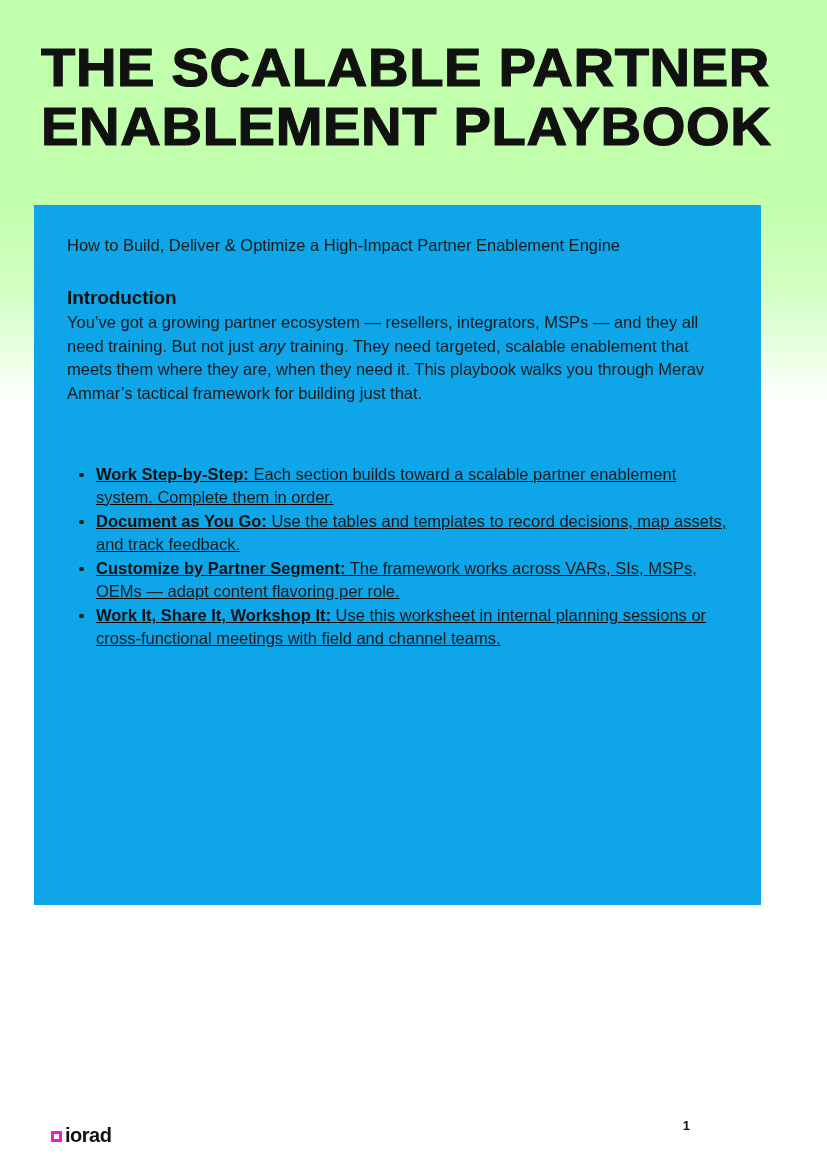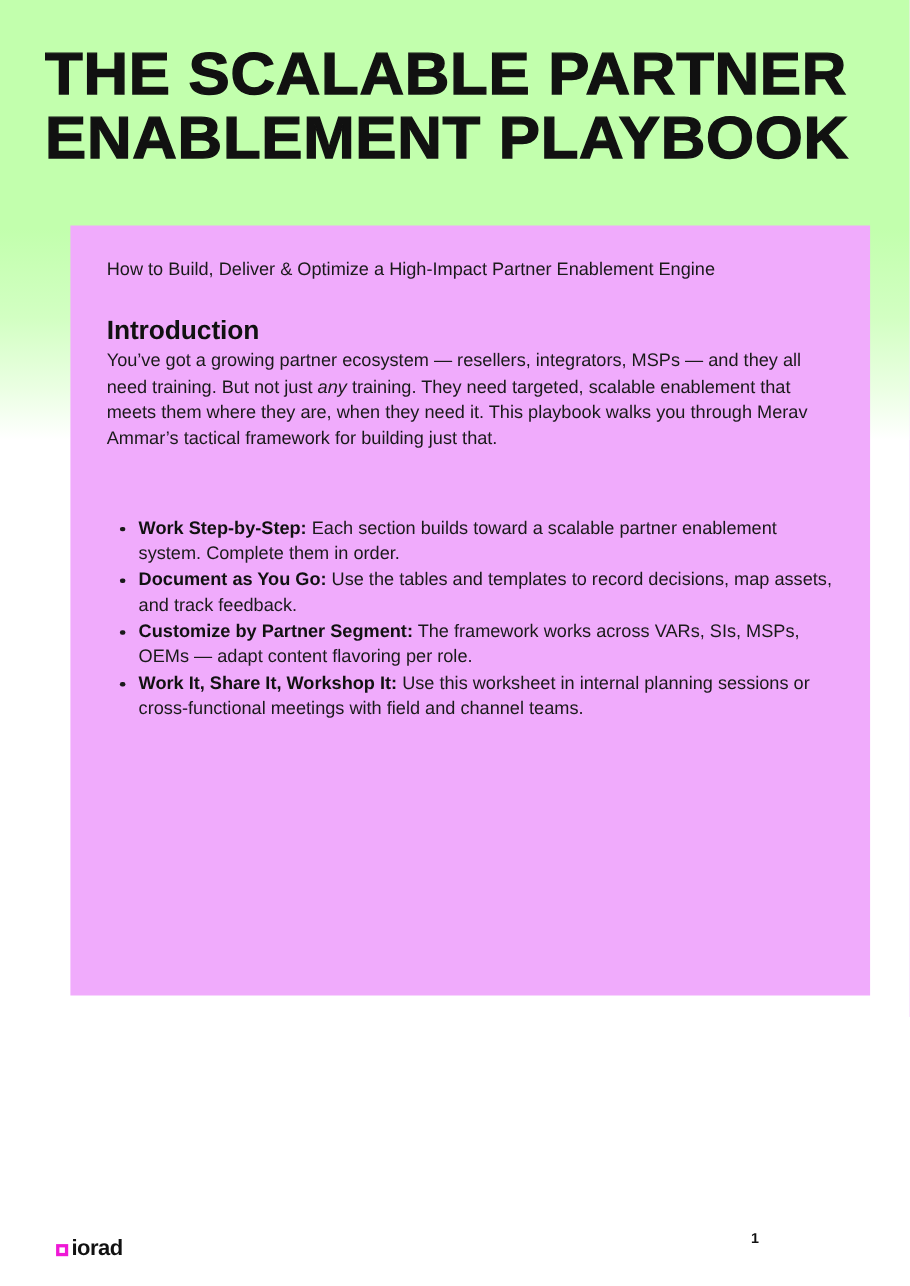--- a/index.html
+++ b/index.html
@@ -27,25 +27,25 @@
         #c2ffad 52%,
         #d2ffc2 72%,
         #eaffe2 88%,
         #ffffff 100%);
     z-index: 0;
   }
 
   
   .content-card {
     position: absolute;
-    left: 64px;
+    left: 34px;
     top: 205px;
     width: 727px;
     min-height: 700px;
-    background: #f0abfc;
+    background: #0ea5e9;
     z-index: 2;
   }
 
   
   .header {
     position: absolute;
     left: 41px;
     top: 38px;
     width: 745px;
     z-index: 3;
@@ -80,21 +80,21 @@
     font-size: 16.5px;
     line-height: 24px;
     color: #1a1a1a;
   }
 
   .section {
     margin-top: 30px;
   }
   .section-heading {
     margin: 0 0 2px 0;
-    font-size: 24px;
+    font-size: 19px;
     font-weight: 700;
     color: #111111;
     letter-spacing: -0.1px;
   }
   .section-para {
     margin: 0;
     font-size: 16.5px;
     line-height: 23.5px;
     color: #1a1a1a;
   }
@@ -103,20 +103,21 @@
   }
 
   .section-worksheet {
     margin-top: 58px;
   }
 
   ul.bullets {
     list-style: none;
     margin: 4px 0 0 0;
     padding: 0;
+    text-decoration: underline;
   }
   ul.bullets li {
     position: relative;
     padding-left: 29px;
     margin-bottom: 1px;
     font-size: 16.5px;
     line-height: 23px;
     color: #1a1a1a;
   }
   ul.bullets li::before {

